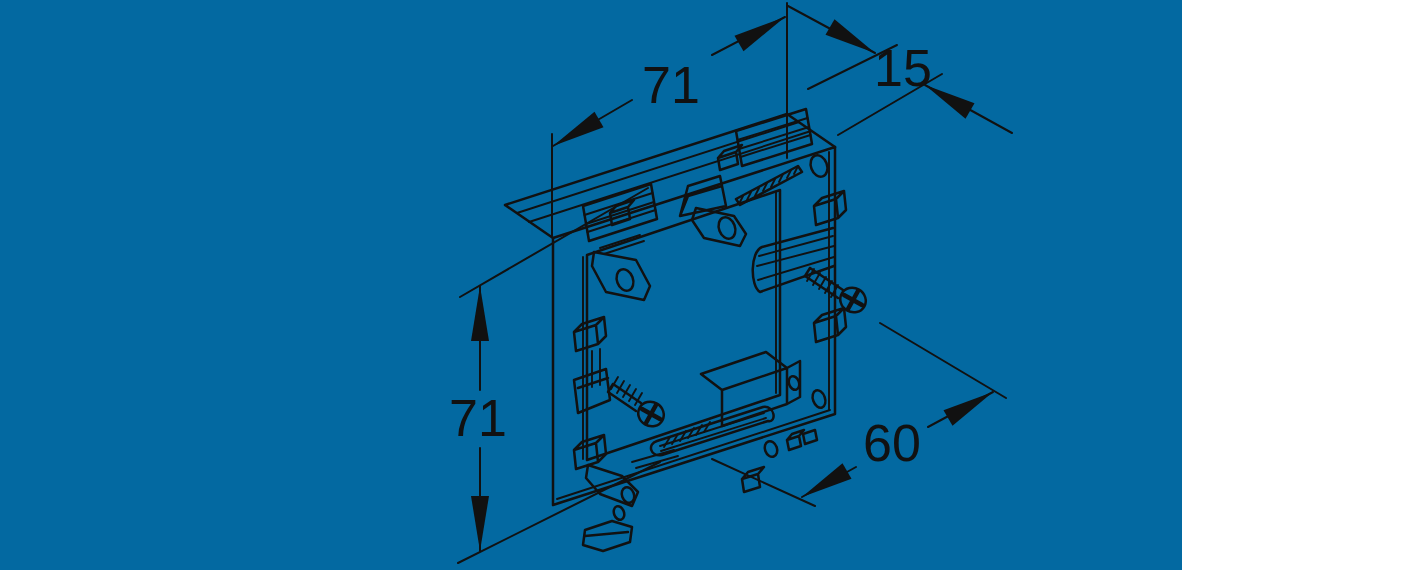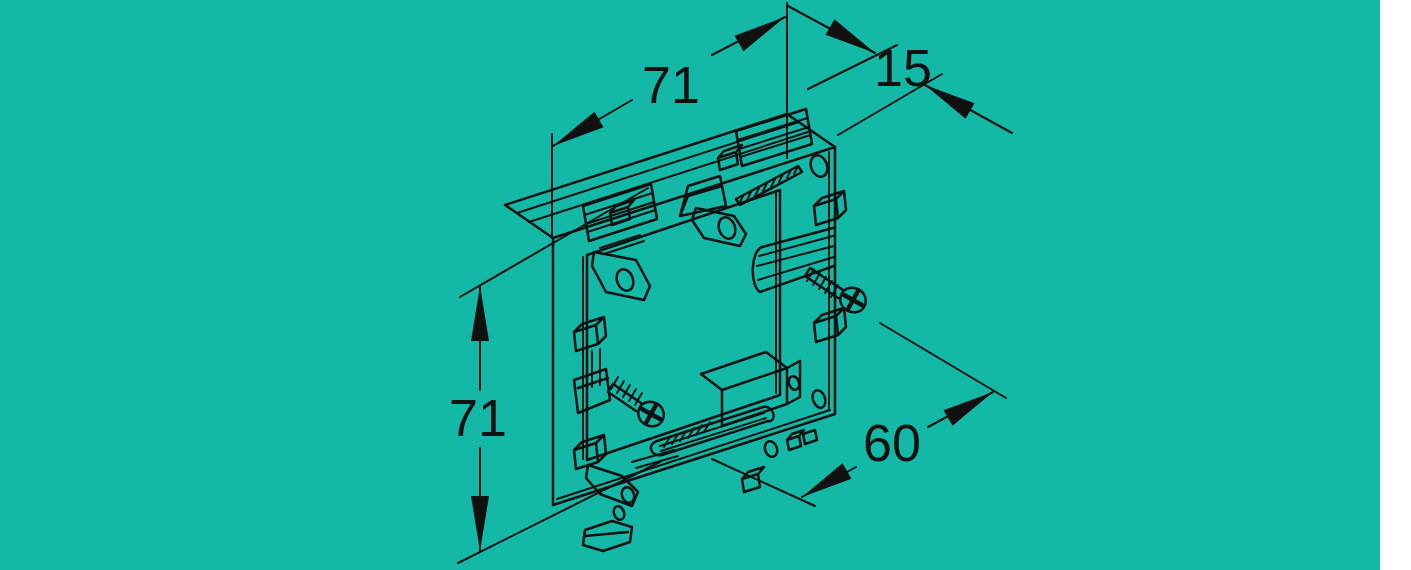--- a/index.html
+++ b/index.html
@@ -1,20 +1,20 @@
 <!DOCTYPE html>
 <html><head>
 <meta charset="utf-8">
 <style>
   html, body { margin: 0; padding: 0; background: #ffffff; }
   .stage {
     position: relative;
-    width: 1380px;
+    width: 1182px;
     height: 570px;
-    background: #14b8a6;
+    background: #0369a1;
     font-family: "Liberation Sans", sans-serif;
     overflow: hidden;
   }
   svg { display: block; }
   .part   { fill: none; stroke: #111111; stroke-width: 2.5; stroke-linejoin: round; stroke-linecap: round; }
   .thin   { fill: none; stroke: #111111; stroke-width: 1.9; stroke-linejoin: round; stroke-linecap: round; }
   .dim    { fill: none; stroke: #111111; stroke-width: 2;   stroke-linecap: round; }
   .arrow  { fill: #111111; stroke: none; }
   .dimtxt { fill: #111111; font-family: "Liberation Sans", sans-serif; font-size: 52px; text-anchor: middle; }
   .cross  { fill: none; stroke: #111111; stroke-width: 4.5; stroke-linecap: round; }

